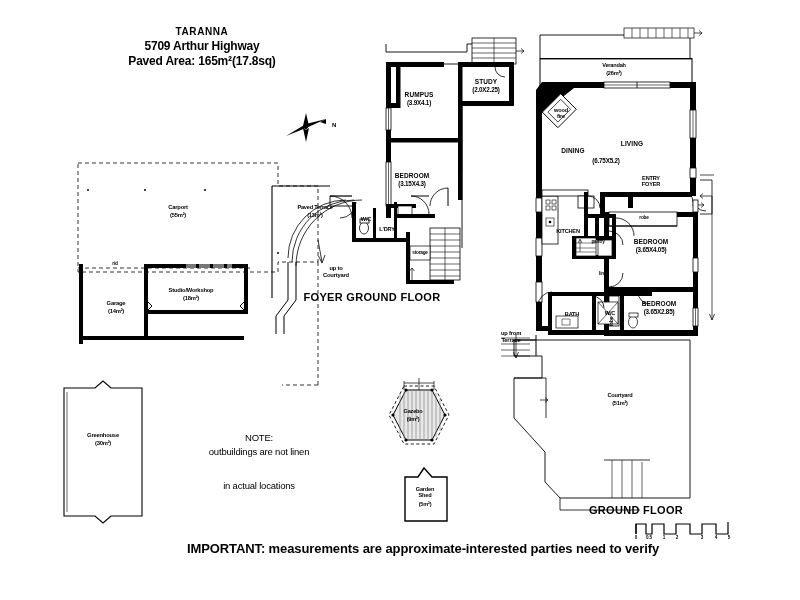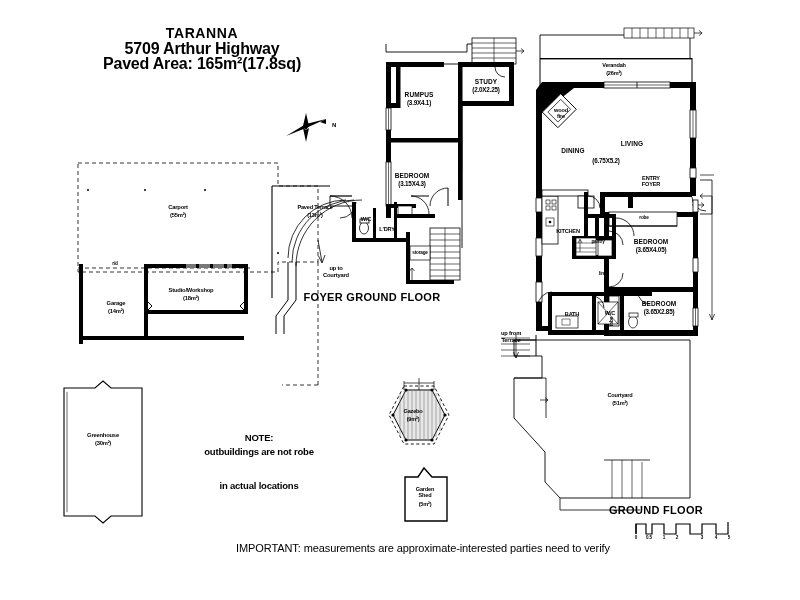--- a/index.html
+++ b/index.html
@@ -15,29 +15,29 @@
   .lbl{
     position:absolute;
     font-family:"Liberation Sans", sans-serif;
     color:#000;
     white-space:pre;
     text-align:center;
     line-height:1.12;
     transform:translateX(-50%);
     letter-spacing:-0.2px;
   }
-  .title{font-size:14px;font-weight:bold;letter-spacing:0.6px;}
-  .sub{font-size:16px;font-weight:bold;}
+  .title{font-size:10px;font-weight:bold;letter-spacing:0.6px;}
+  .sub{font-size:12px;font-weight:bold;}
   .room{font-size:6.5px;font-weight:bold;letter-spacing:0.1px;}
   .room-dim{font-size:6.3px;font-weight:bold;}
   .small{font-size:5.6px;font-weight:bold;}
   .tiny{font-size:4.7px;font-weight:bold;}
   .floorlabel{font-size:11px;font-weight:bold;letter-spacing:0.3px;}
-  .note{font-size:9.5px;font-weight:bold;line-height:1.28;}
-  .important{font-size:11px;font-weight:normal;letter-spacing:-0.1px;padding-left:28px;}
+  .note{font-size:9.5px;font-weight:normal;line-height:1.28;}
+  .important{font-size:13px;font-weight:bold;letter-spacing:-0.1px;padding-left:28px;}
   .scalenum{font-size:4.6px;font-weight:bold;}
   .outb{font-size:5.8px;font-weight:bold;}
   .arrowtxt{font-size:5.8px;font-weight:bold;line-height:1.2;}
   .compass-n{font-size:6px;font-weight:bold;}
 </style>
 </head>
 <body>
 
 <svg id="plan" viewBox="0 0 800 600" xmlns="http://www.w3.org/2000/svg">
 
@@ -450,21 +450,21 @@
 <div class="lbl outb" style="left:103px;top:440px;">(30m²)</div>
 
 <div class="lbl small" style="left:413px;top:408px;">Gazebo</div>
 <div class="lbl small" style="left:413px;top:416px;">(9m²)</div>
 
 <div class="lbl small" style="left:425px;top:486px;">Garden
 Shed</div>
 <div class="lbl small" style="left:425px;top:501px;">(5m²)</div>
 
 <div class="lbl note" style="left:259px;top:432px;">NOTE:</div>
-<div class="lbl note" style="left:259px;top:446px;">outbuildings are not robe</div>
+<div class="lbl note" style="left:259px;top:446px;">outbuildings are not linen</div>
 <div class="lbl note" style="left:259px;top:480px;">in actual locations</div>
 
 <div class="lbl small" style="left:614px;top:62px;">Verandah</div>
 <div class="lbl small" style="left:614px;top:70px;">(26m²)</div>
 
 <div class="lbl small" style="left:561px;top:107px;">wood
 fire</div>
 
 <div class="lbl room" style="left:632px;top:140px;">LIVING</div>
 
@@ -490,21 +490,21 @@
 <div class="lbl small" style="left:610px;top:310px;">W/C</div>
 
 <div class="lbl tiny" style="left:612px;top:319px;transform:translateX(-50%) rotate(-90deg);transform-origin:center;">robe</div>
 
 <div class="lbl arrowtxt" style="left:511px;top:330px;">up from
 Terrace</div>
 
 <div class="lbl small" style="left:620px;top:392px;">Courtyard</div>
 <div class="lbl small" style="left:620px;top:400px;">(51m²)</div>
 
-<div class="lbl floorlabel" style="left:656px;top:504px;">GROUND FLOOR</div>
+<div class="lbl floorlabel" style="left:636px;top:504px;">GROUND FLOOR</div>
 
 <div class="lbl scalenum" style="left:636px;top:535px;">0</div>
 <div class="lbl scalenum" style="left:649px;top:535px;">0.5</div>
 <div class="lbl scalenum" style="left:664px;top:535px;">1</div>
 <div class="lbl scalenum" style="left:677px;top:535px;">2</div>
 <div class="lbl scalenum" style="left:702px;top:535px;">3</div>
 <div class="lbl scalenum" style="left:716px;top:535px;">4</div>
 <div class="lbl scalenum" style="left:729px;top:535px;">5</div>
 
 <div class="lbl important" style="left:409px;top:542px;">IMPORTANT: measurements are approximate-interested parties need to verify</div>

